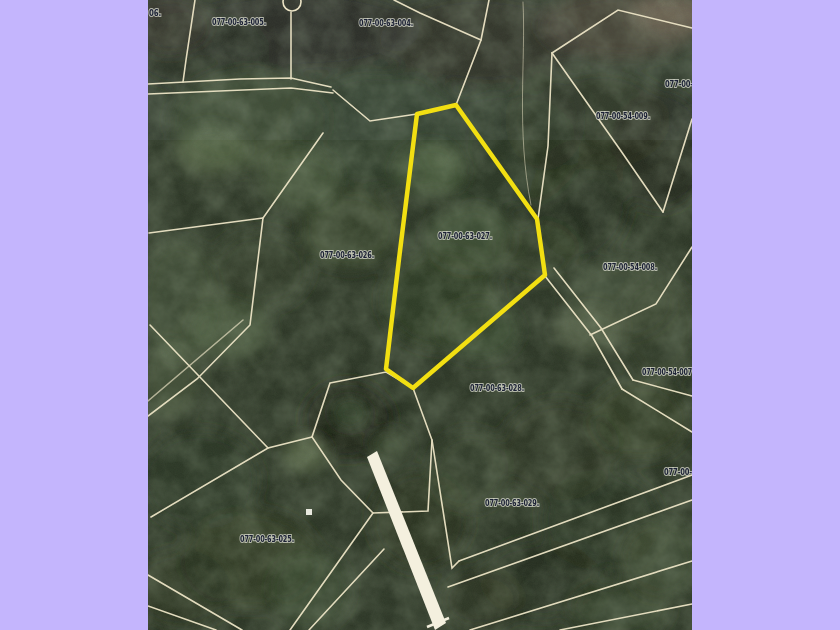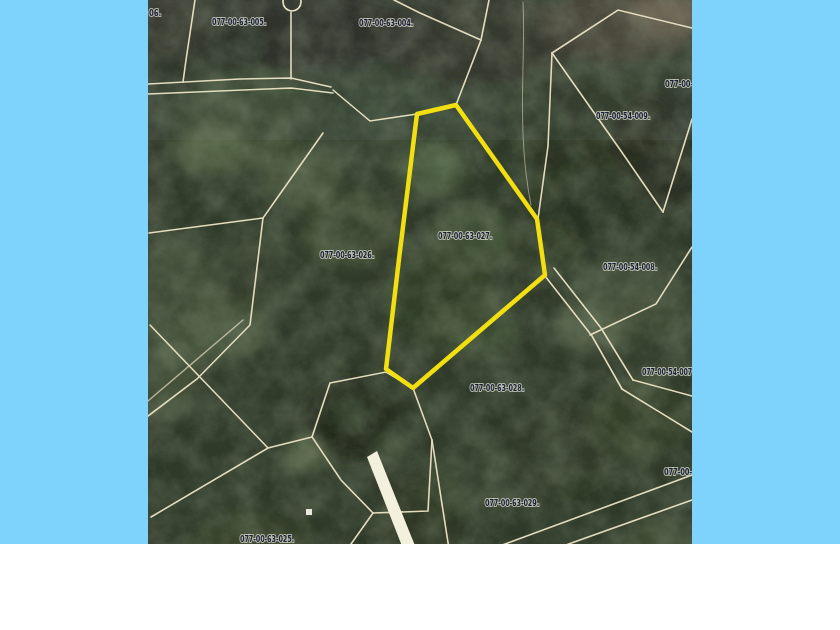--- a/index.html
+++ b/index.html
@@ -1,16 +1,16 @@
 <!DOCTYPE html>
 <html><head>
 <meta charset="utf-8">
 <style>
   html,body{margin:0;padding:0;background:#ffffff;}
-  #screen{position:relative;width:840px;height:544px;background:#7dd3fc;overflow:hidden;
+  #screen{position:relative;width:840px;height:630px;background:#c4b5fd;overflow:hidden;
           font-family:"DejaVu Sans",sans-serif;}
   svg{position:absolute;left:0;top:0;display:block;}
   text.parcel-label{font-family:"DejaVu Sans",sans-serif;font-weight:bold;font-size:8px;
     fill:#1b2135;stroke:rgba(224,226,212,0.72);stroke-width:2px;paint-order:stroke;
     letter-spacing:-0.2px;}
 </style>
 </head>
 <body>
 
 <div id="screen">

